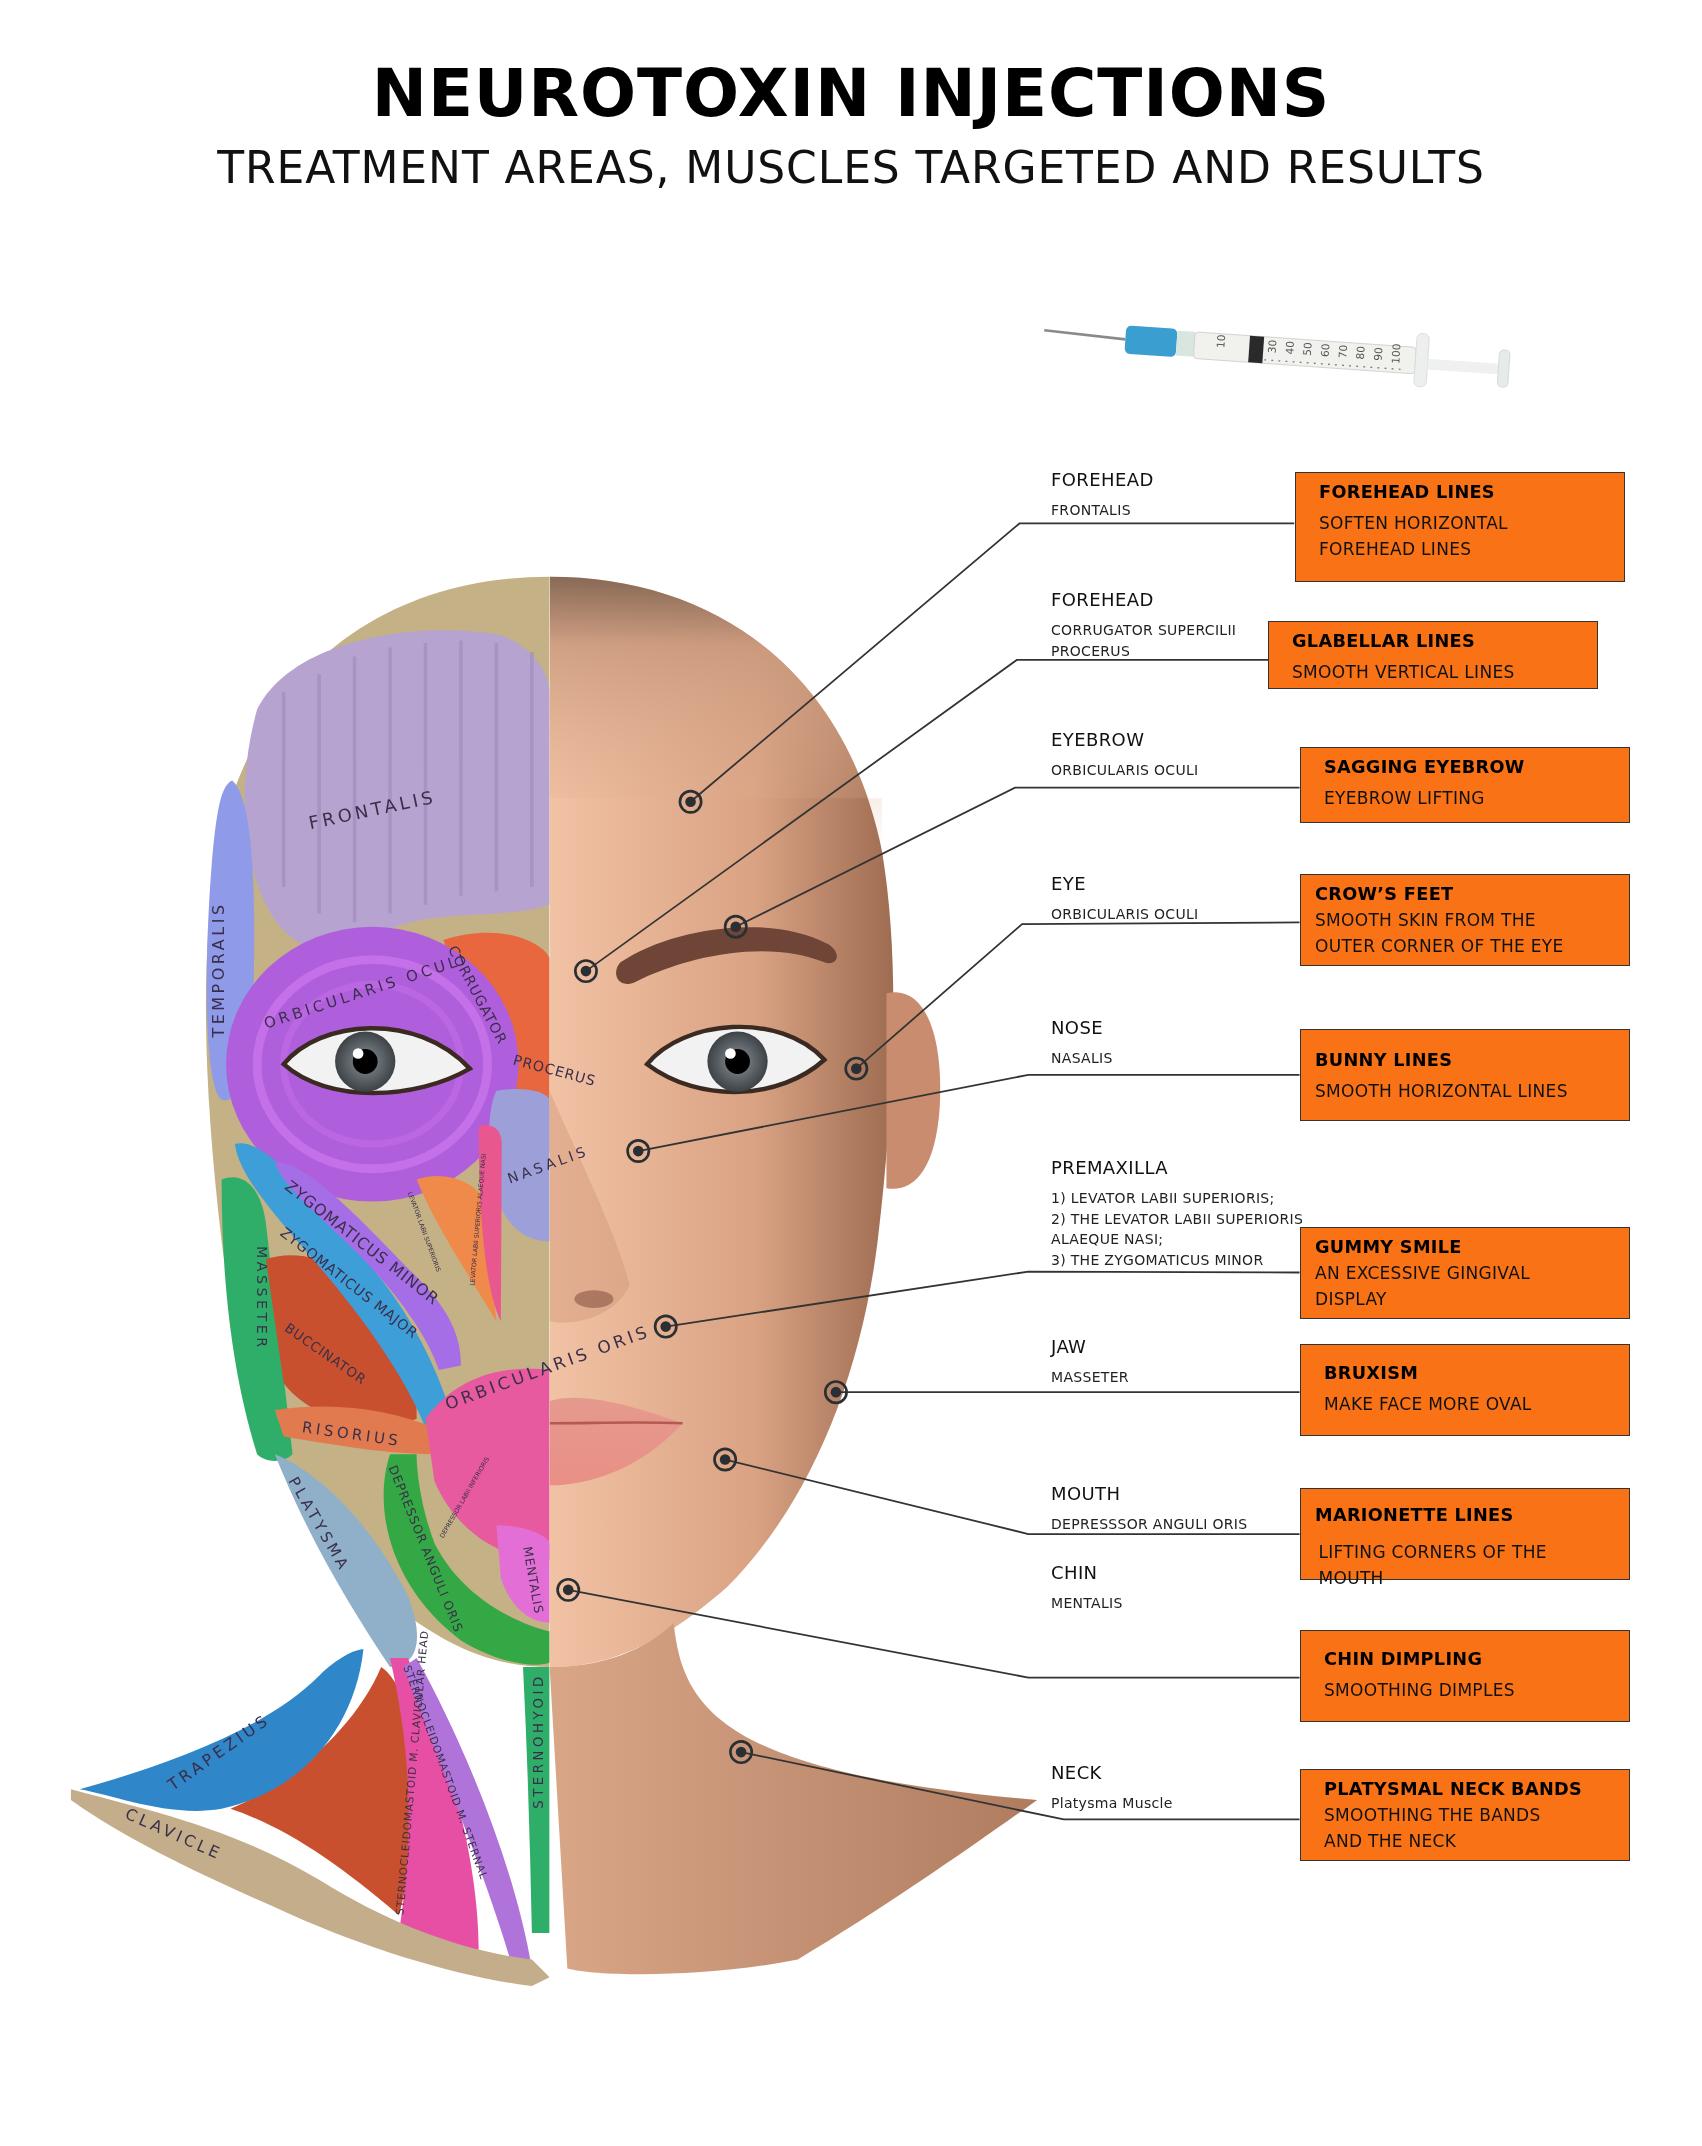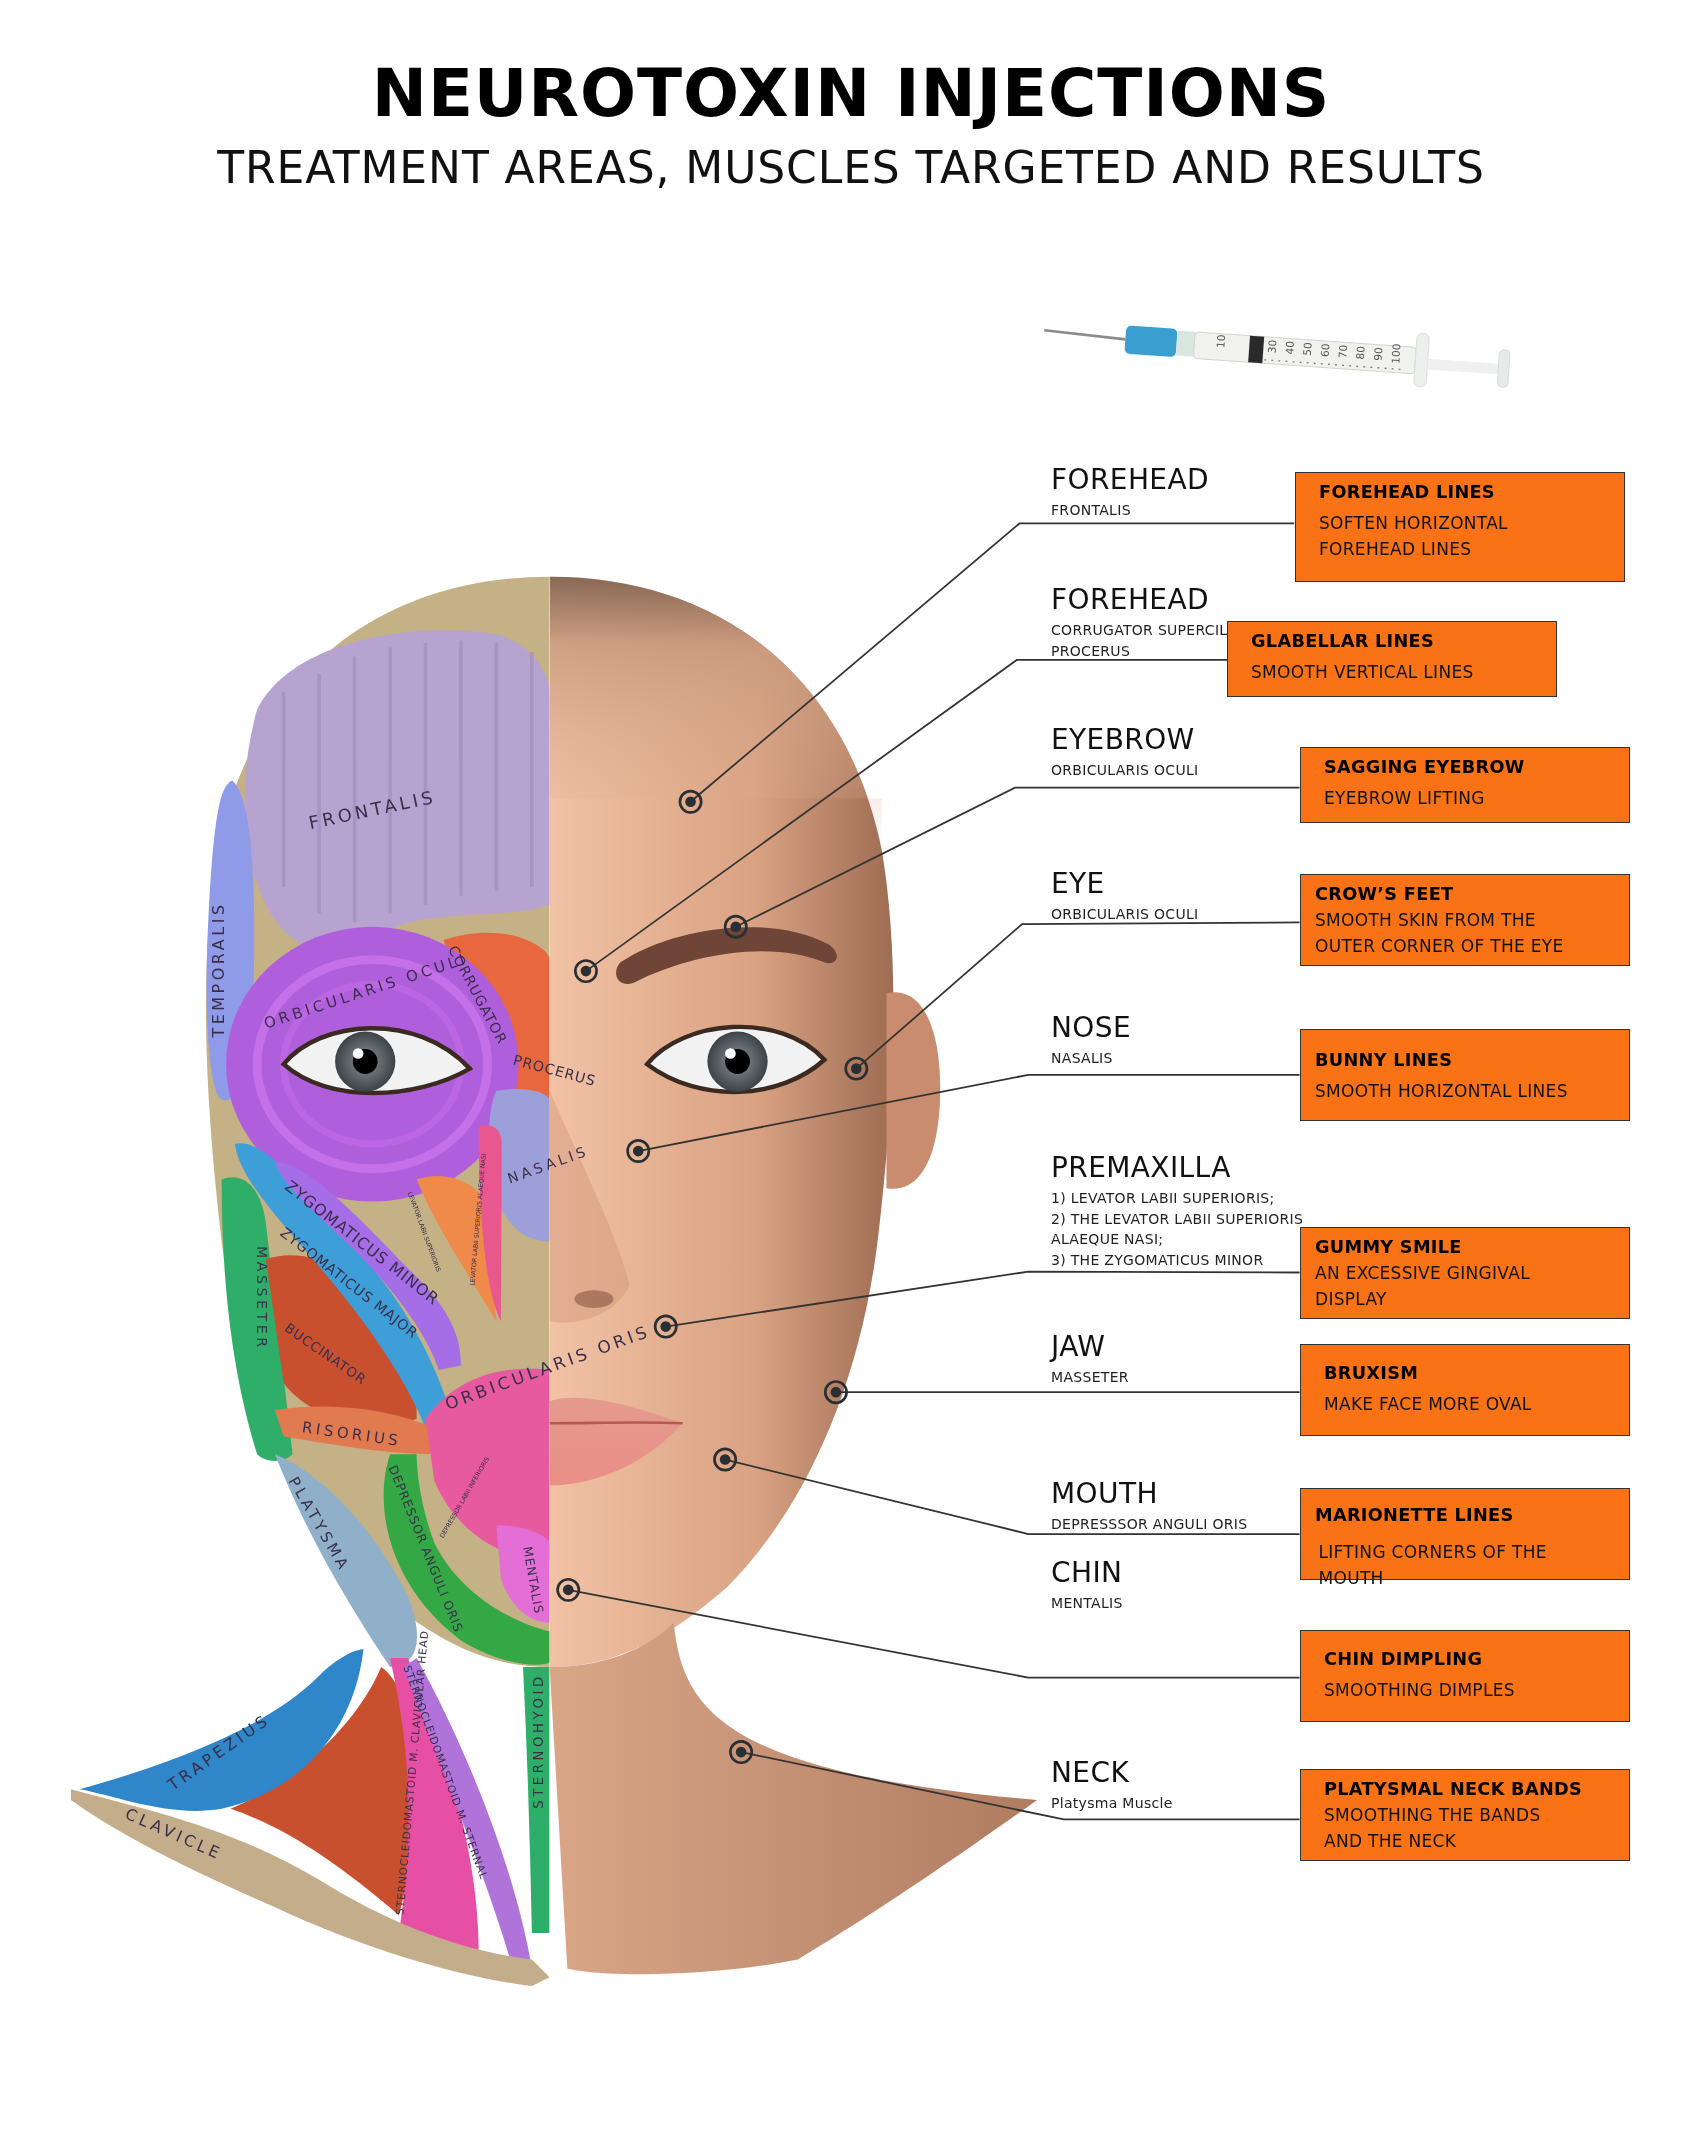--- a/index.html
+++ b/index.html
@@ -1,21 +1,21 @@
 <!DOCTYPE html>
 <html style="font-size:14px"><head>
 <meta charset="utf-8">
 <style>
   html,body{margin:0;padding:0;background:#ffffff;}
   body{width:1702px;height:2147px;position:relative;overflow:hidden;font-family:"Liberation Sans","DejaVu Sans",sans-serif;color:#111;}
   .title{position:absolute;left:0;width:1702px;top:55px;text-align:center;font-family:"DejaVu Sans",sans-serif;font-weight:bold;font-size:66px;letter-spacing:0.9px;color:#000;}
   .subtitle{position:absolute;left:0;width:1702px;top:142px;text-align:center;font-family:"DejaVu Sans",sans-serif;font-size:44px;letter-spacing:0.9px;color:#111;}
   svg.art{position:absolute;left:0;top:0;}
   .region{position:absolute;left:1051px;}
-  .region .name{font-family:"DejaVu Sans",sans-serif;font-size:28px;color:#111;letter-spacing:0.4px;line-height:30px;}
+  .region .name{font-family:"DejaVu Sans",sans-serif;font-size:18px;color:#111;letter-spacing:0.4px;line-height:30px;}
   .region .muscle{font-family:"DejaVu Sans",sans-serif;font-size:14px;color:#222;line-height:20.4px;margin-top:5.3px;letter-spacing:0.3px;}
   .box{position:absolute;border:1.8px solid #333;background:#f97316;box-sizing:border-box;padding:7px 23px;}
   .box .bt{font-family:"DejaVu Sans",sans-serif;font-weight:bold;font-size:17.7px;color:#000;line-height:25px;letter-spacing:0.3px;}
   .box .bd{font-family:"DejaVu Sans",sans-serif;font-size:17px;color:#111;line-height:26px;margin-top:5.3px;letter-spacing:0.3px;}
 </style>
 </head>
 <body>
 
 <div class="title">NEUROTOXIN INJECTIONS</div>
 <div class="subtitle">TREATMENT AREAS, MUSCLES TARGETED AND RESULTS</div>
@@ -286,21 +286,21 @@
 <div class="region" style="top:1758px">
   <div class="name">NECK</div>
   <div class="muscle">Platysma Muscle</div>
 </div>
 
 <div class="box" style="left:1295px;top:472px;width:330px;height:110px">
   <div class="bt">FOREHEAD LINES</div>
   <div class="bd">SOFTEN HORIZONTAL</div>
   <div class="bd" style="margin-top:0">FOREHEAD LINES</div>
 </div>
-<div class="box" style="left:1227px;top:621px;width:330px;height:76px">
+<div class="box" style="left:1268px;top:621px;width:330px;height:68px">
   <div class="bt">GLABELLAR LINES</div>
   <div class="bd">SMOOTH VERTICAL LINES</div>
 </div>
 <div class="box" style="left:1300px;top:747px;width:330px;height:76px">
   <div class="bt">SAGGING EYEBROW</div>
   <div class="bd">EYEBROW LIFTING</div>
 </div>
 <div class="box" style="left:1300px;top:874px;width:330px;height:92px;padding-left:14px">
   <div class="bt">CROW’S FEET</div>
   <div class="bd" style="margin-top:0">SMOOTH SKIN FROM THE</div>

